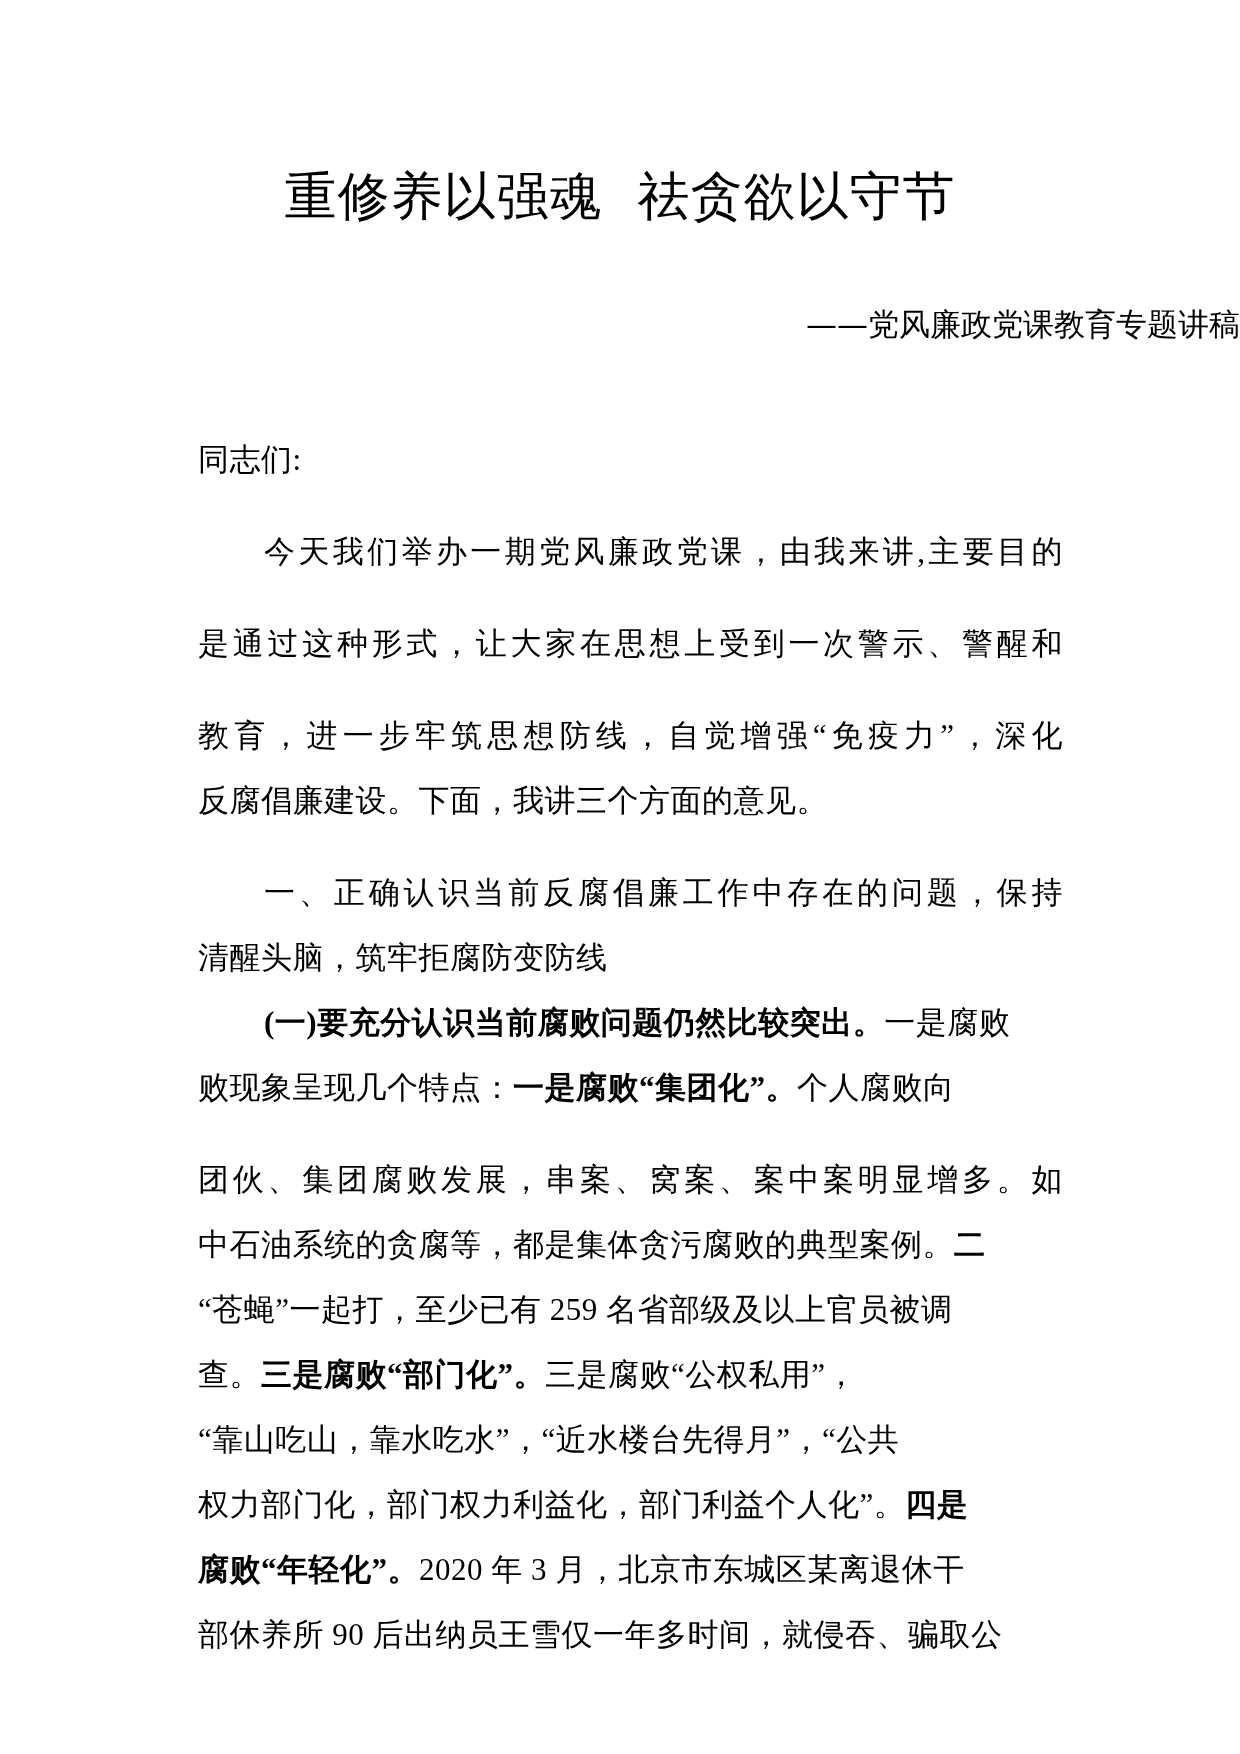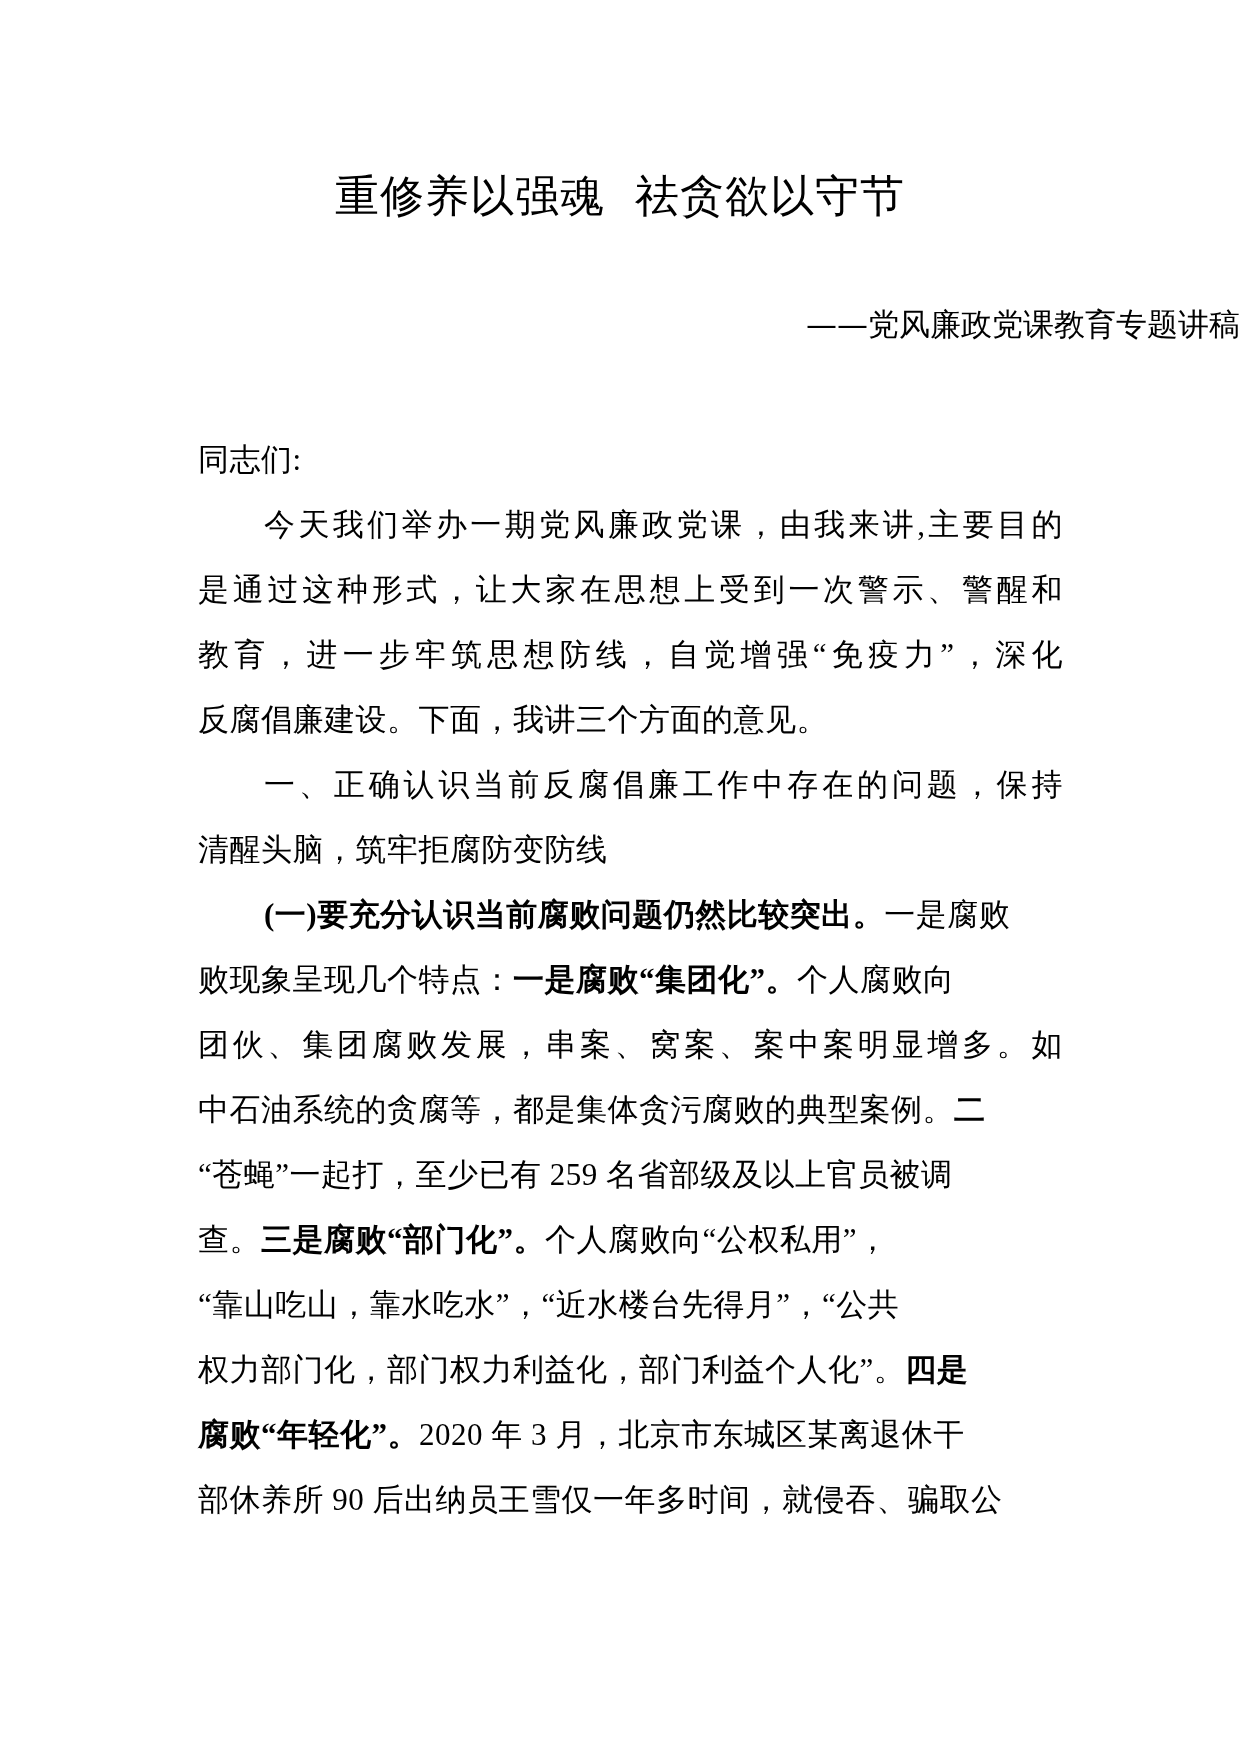--- a/index.html
+++ b/index.html
@@ -20,21 +20,21 @@
       left: 0; top: 0;
       width: 1240px;
       height: 1754px;
     }
     .title {
       position: absolute;
       left: 0;
       width: 1240px;
       top: 168px;
       text-align: center;
-      font-size: 44px;
+      font-size: 52px;
       line-height: 56px;
       letter-spacing: 1px;
       white-space: pre;
     }
     .subtitle {
       position: absolute;
       left: 0;
       width: 1240px;
       top: 304px;
       text-align: right;
@@ -56,20 +56,21 @@
       white-space: nowrap;
       letter-spacing: 0.5px;
     }
     .line.indent {
       padding-left: 66px;
     }
     .line.justify {
       text-align: justify;
       text-align-last: justify;
       width: 865px;
+      margin-top: 27px;
     }
     .line.indent.justify {
       width: 799px;
     }
     .b {
       font-weight: bold;
       margin-top: 32px;
     }
   </style>
 </head>
@@ -111,21 +112,21 @@
     <div class="line justify">
       <span>团伙、集团腐败发展，串案、窝案、案中案明显增多。如</span>
     </div>
     <div class="line">
       <span>中石油系统的贪腐等，都是集体贪污腐败的典型案例。</span><span class="b">二</span>
     </div>
     <div class="line">
       <span>“苍蝇”一起打，至少已有 259 名省部级及以上官员被调</span>
     </div>
     <div class="line">
-      <span>查。</span><span class="b">三是腐败“部门化”。</span><span>个人腐败向“公权私用”，</span>
+      <span>查。</span><span class="b">三是腐败“部门化”。</span><span>三是腐败“公权私用”，</span>
     </div>
     <div class="line">
       <span>“靠山吃山，靠水吃水”，“近水楼台先得月”，“公共</span>
     </div>
     <div class="line">
       <span>权力部门化，部门权力利益化，部门利益个人化”。</span><span class="b">四是</span>
     </div>
     <div class="line">
       <span class="b">腐败“年轻化”。</span><span>2020 年 3 月，北京市东城区某离退休干</span>
     </div>

